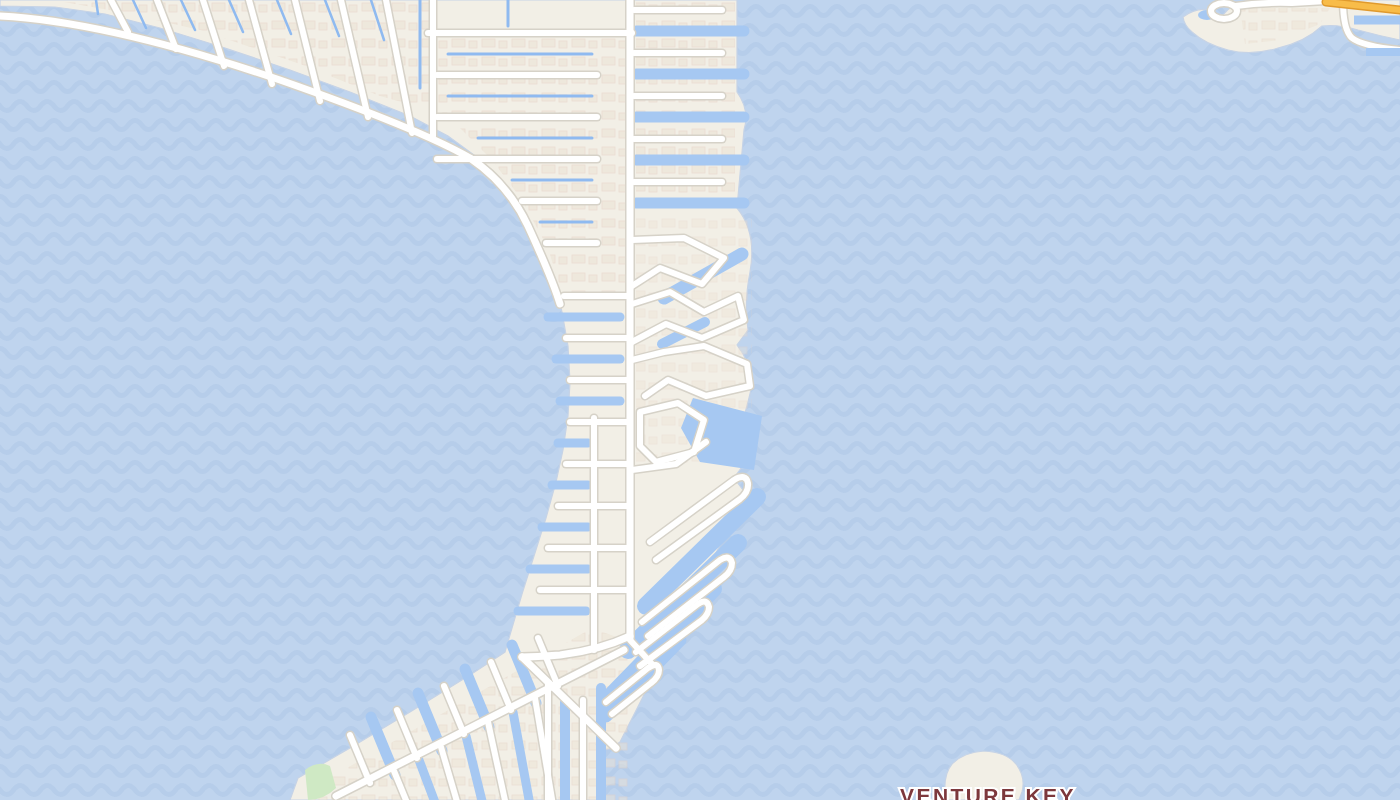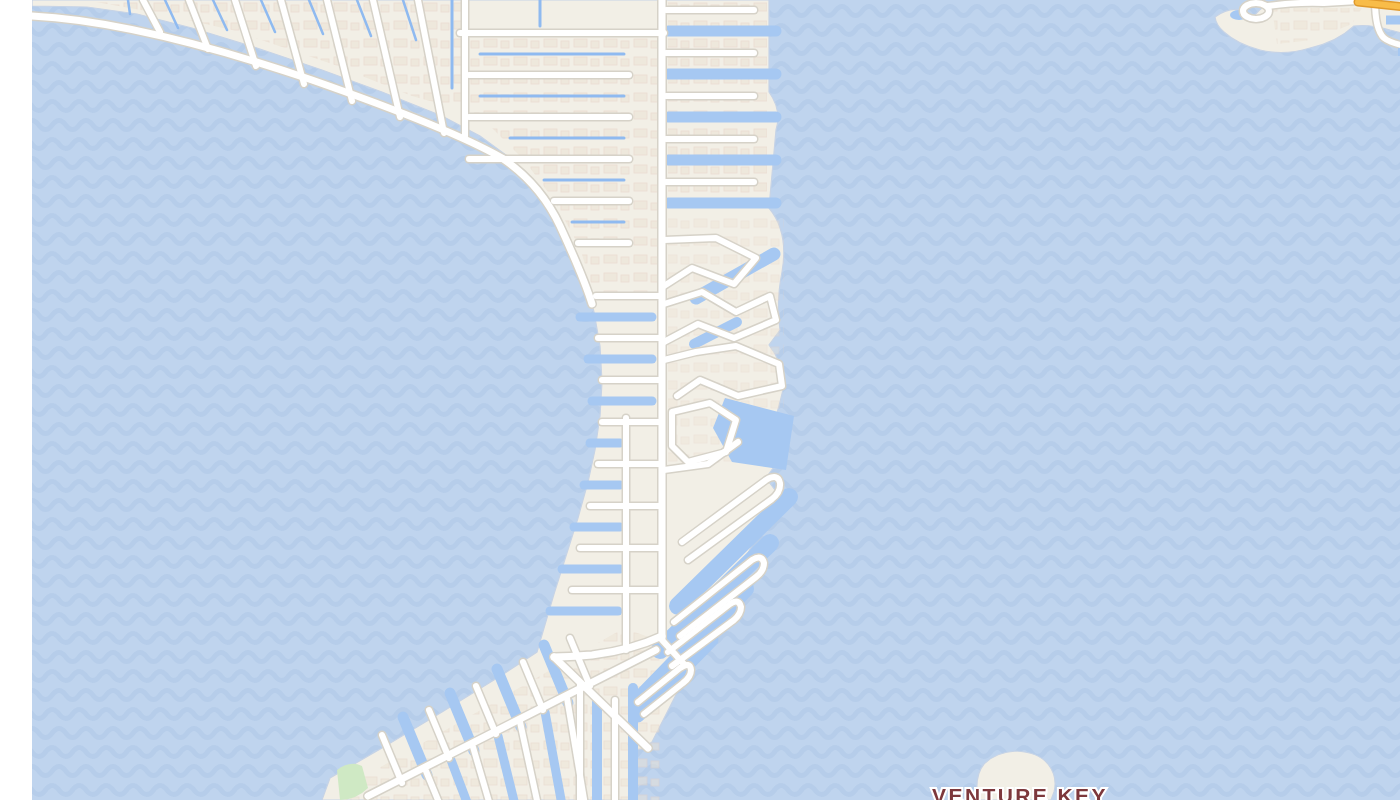--- a/index.html
+++ b/index.html
@@ -1,17 +1,17 @@
 <!DOCTYPE html>
 <html><head>
 <meta charset="utf-8">
 <style>
   html, body { margin: 0; padding: 0; width: 1400px; height: 800px; overflow: hidden;
                font-family: "Liberation Sans", sans-serif; }
-  .viewport { position: relative; width: 1108px; height: 800px; background: #bfd4ee; margin-left: 32px; }
+  .viewport { position: relative; width: 1108px; height: 800px; background: #bfd4ee; }
   svg { display: block; }
   .road-casing   { fill: none; stroke: #d6d2c8; stroke-linecap: round; stroke-linejoin: round; }
   .road-fill     { fill: none; stroke: #ffffff; stroke-linecap: round; stroke-linejoin: round; }
   .canal         { fill: none; stroke: #a6c8f2; stroke-linecap: round; }
   .canal-thin    { fill: none; stroke: #8fbaf0; stroke-linecap: round; }
   .place-label   { font-weight: bold; font-size: 21px; letter-spacing: 2.4px;
                    fill: #7d383c; stroke: #ffffff; stroke-width: 4px; paint-order: stroke;
                    text-anchor: middle; }
 </style>
 </head>

